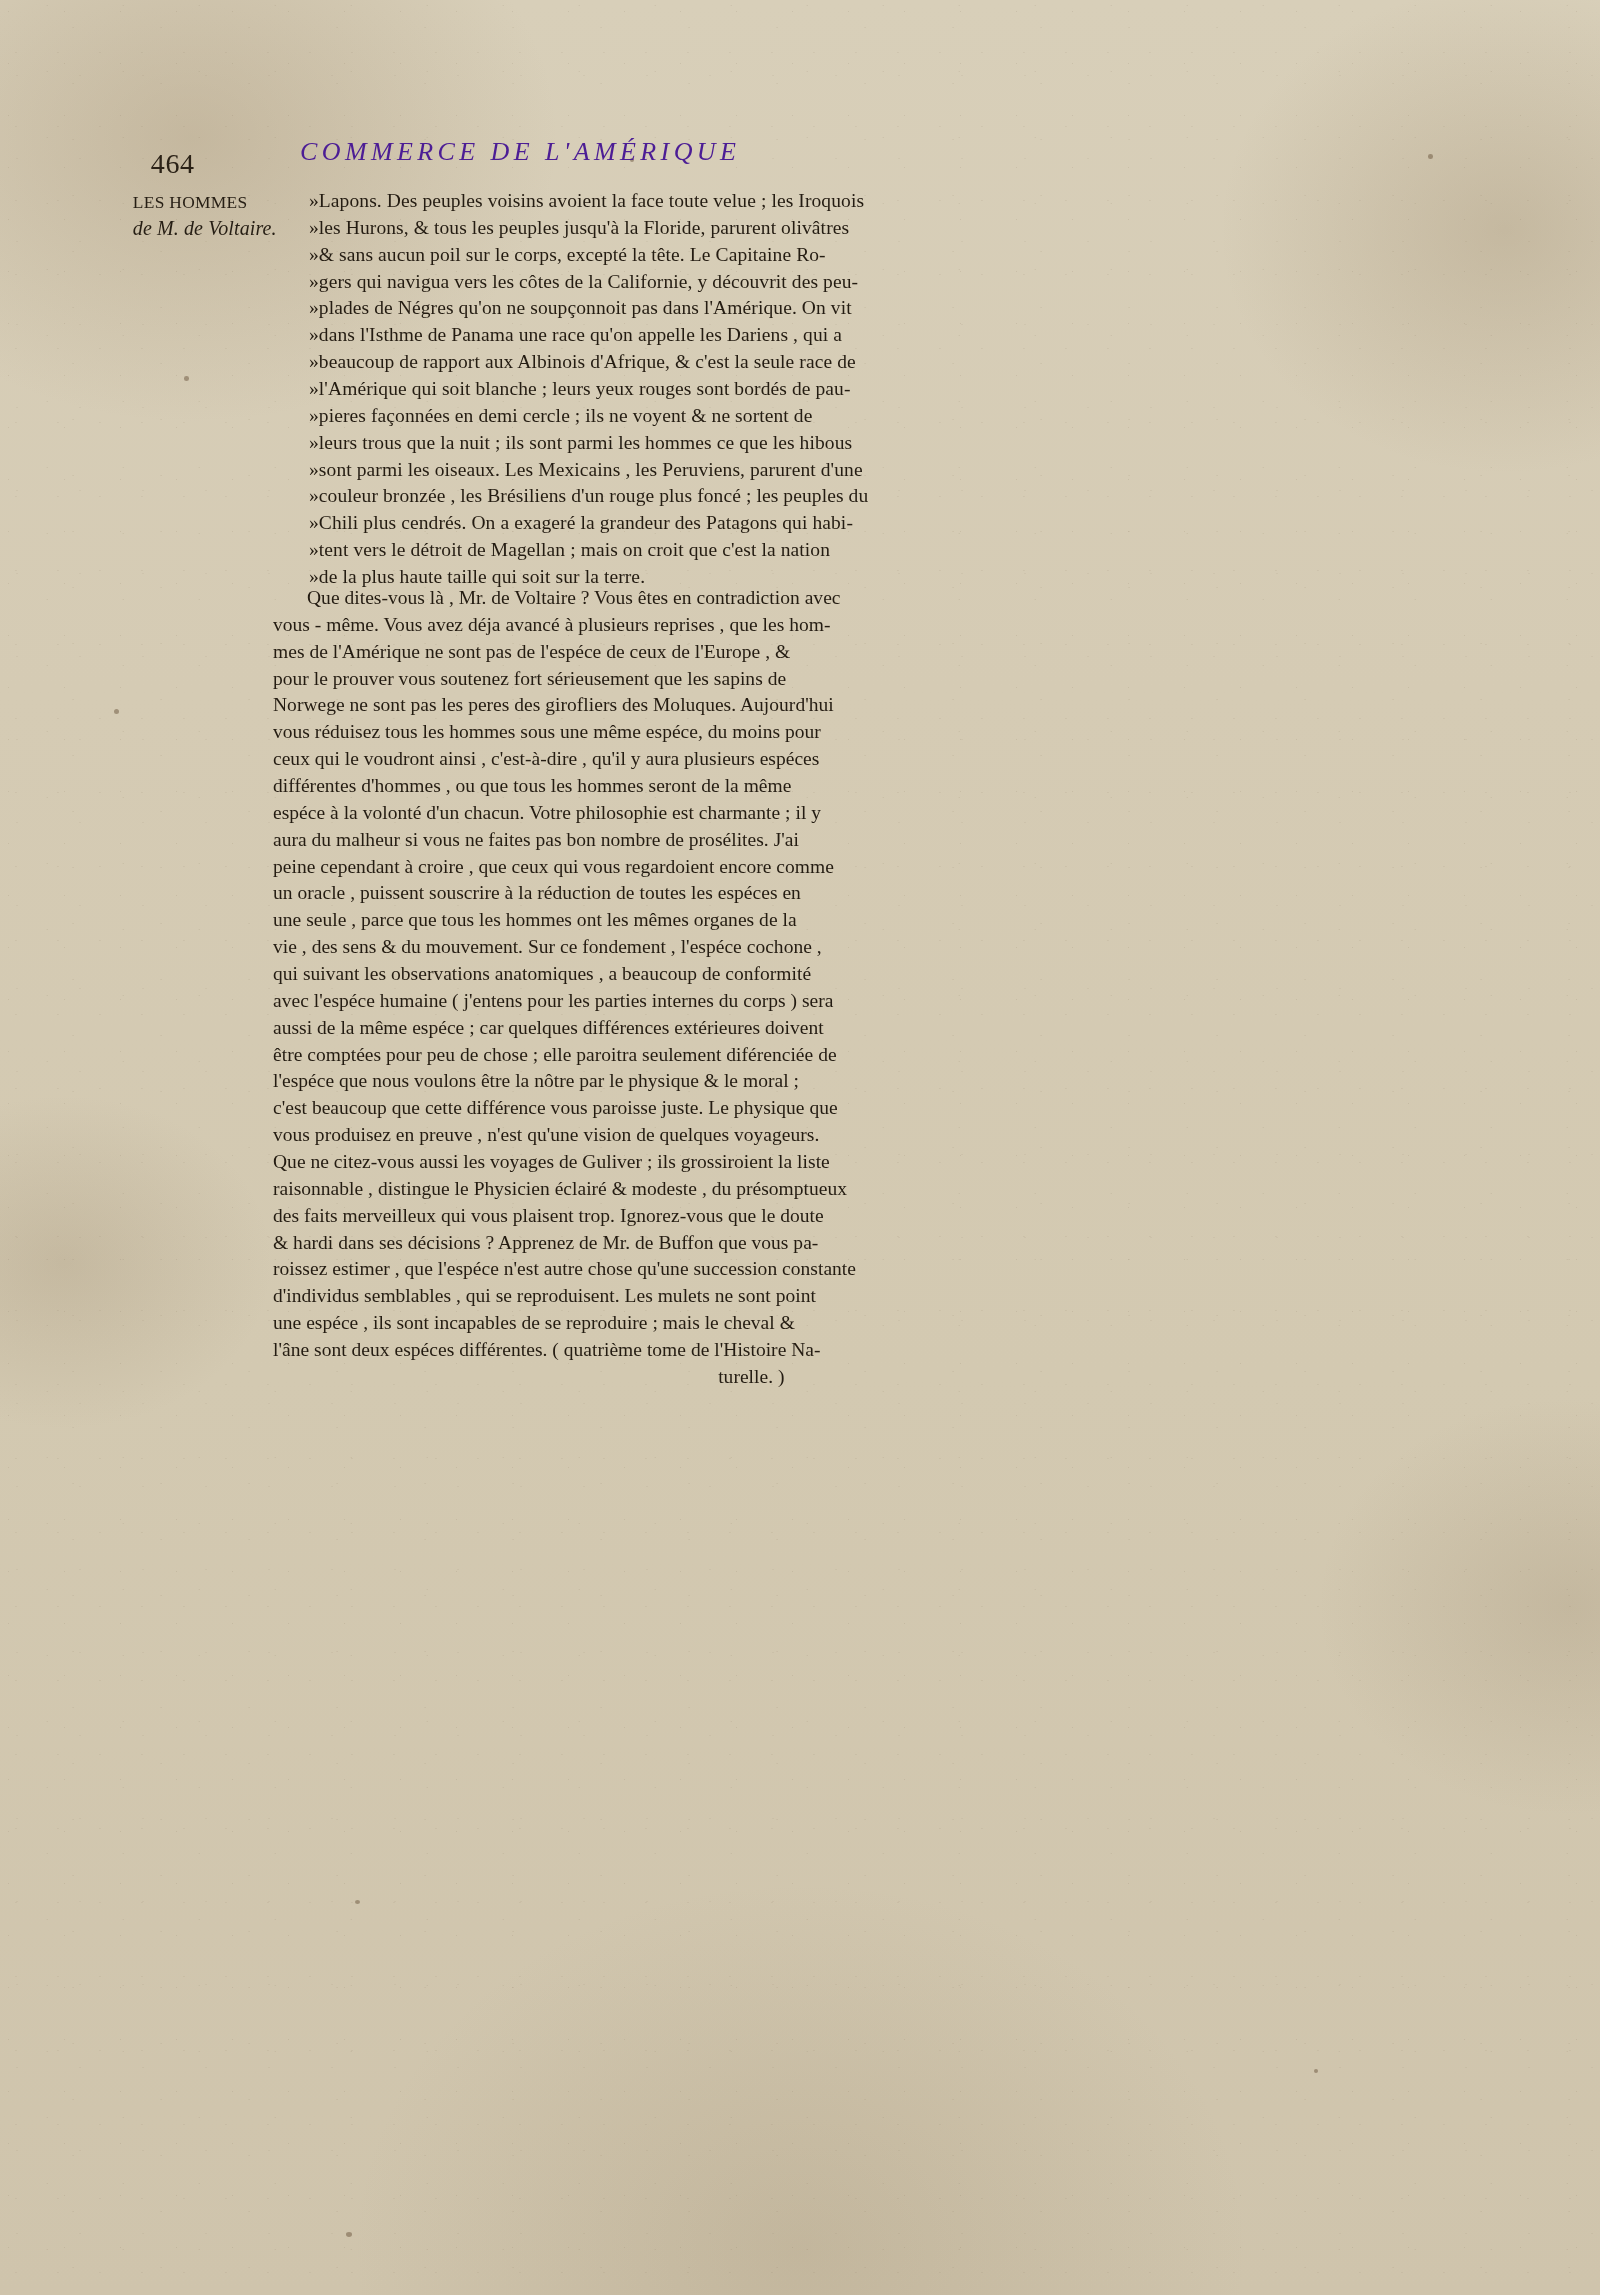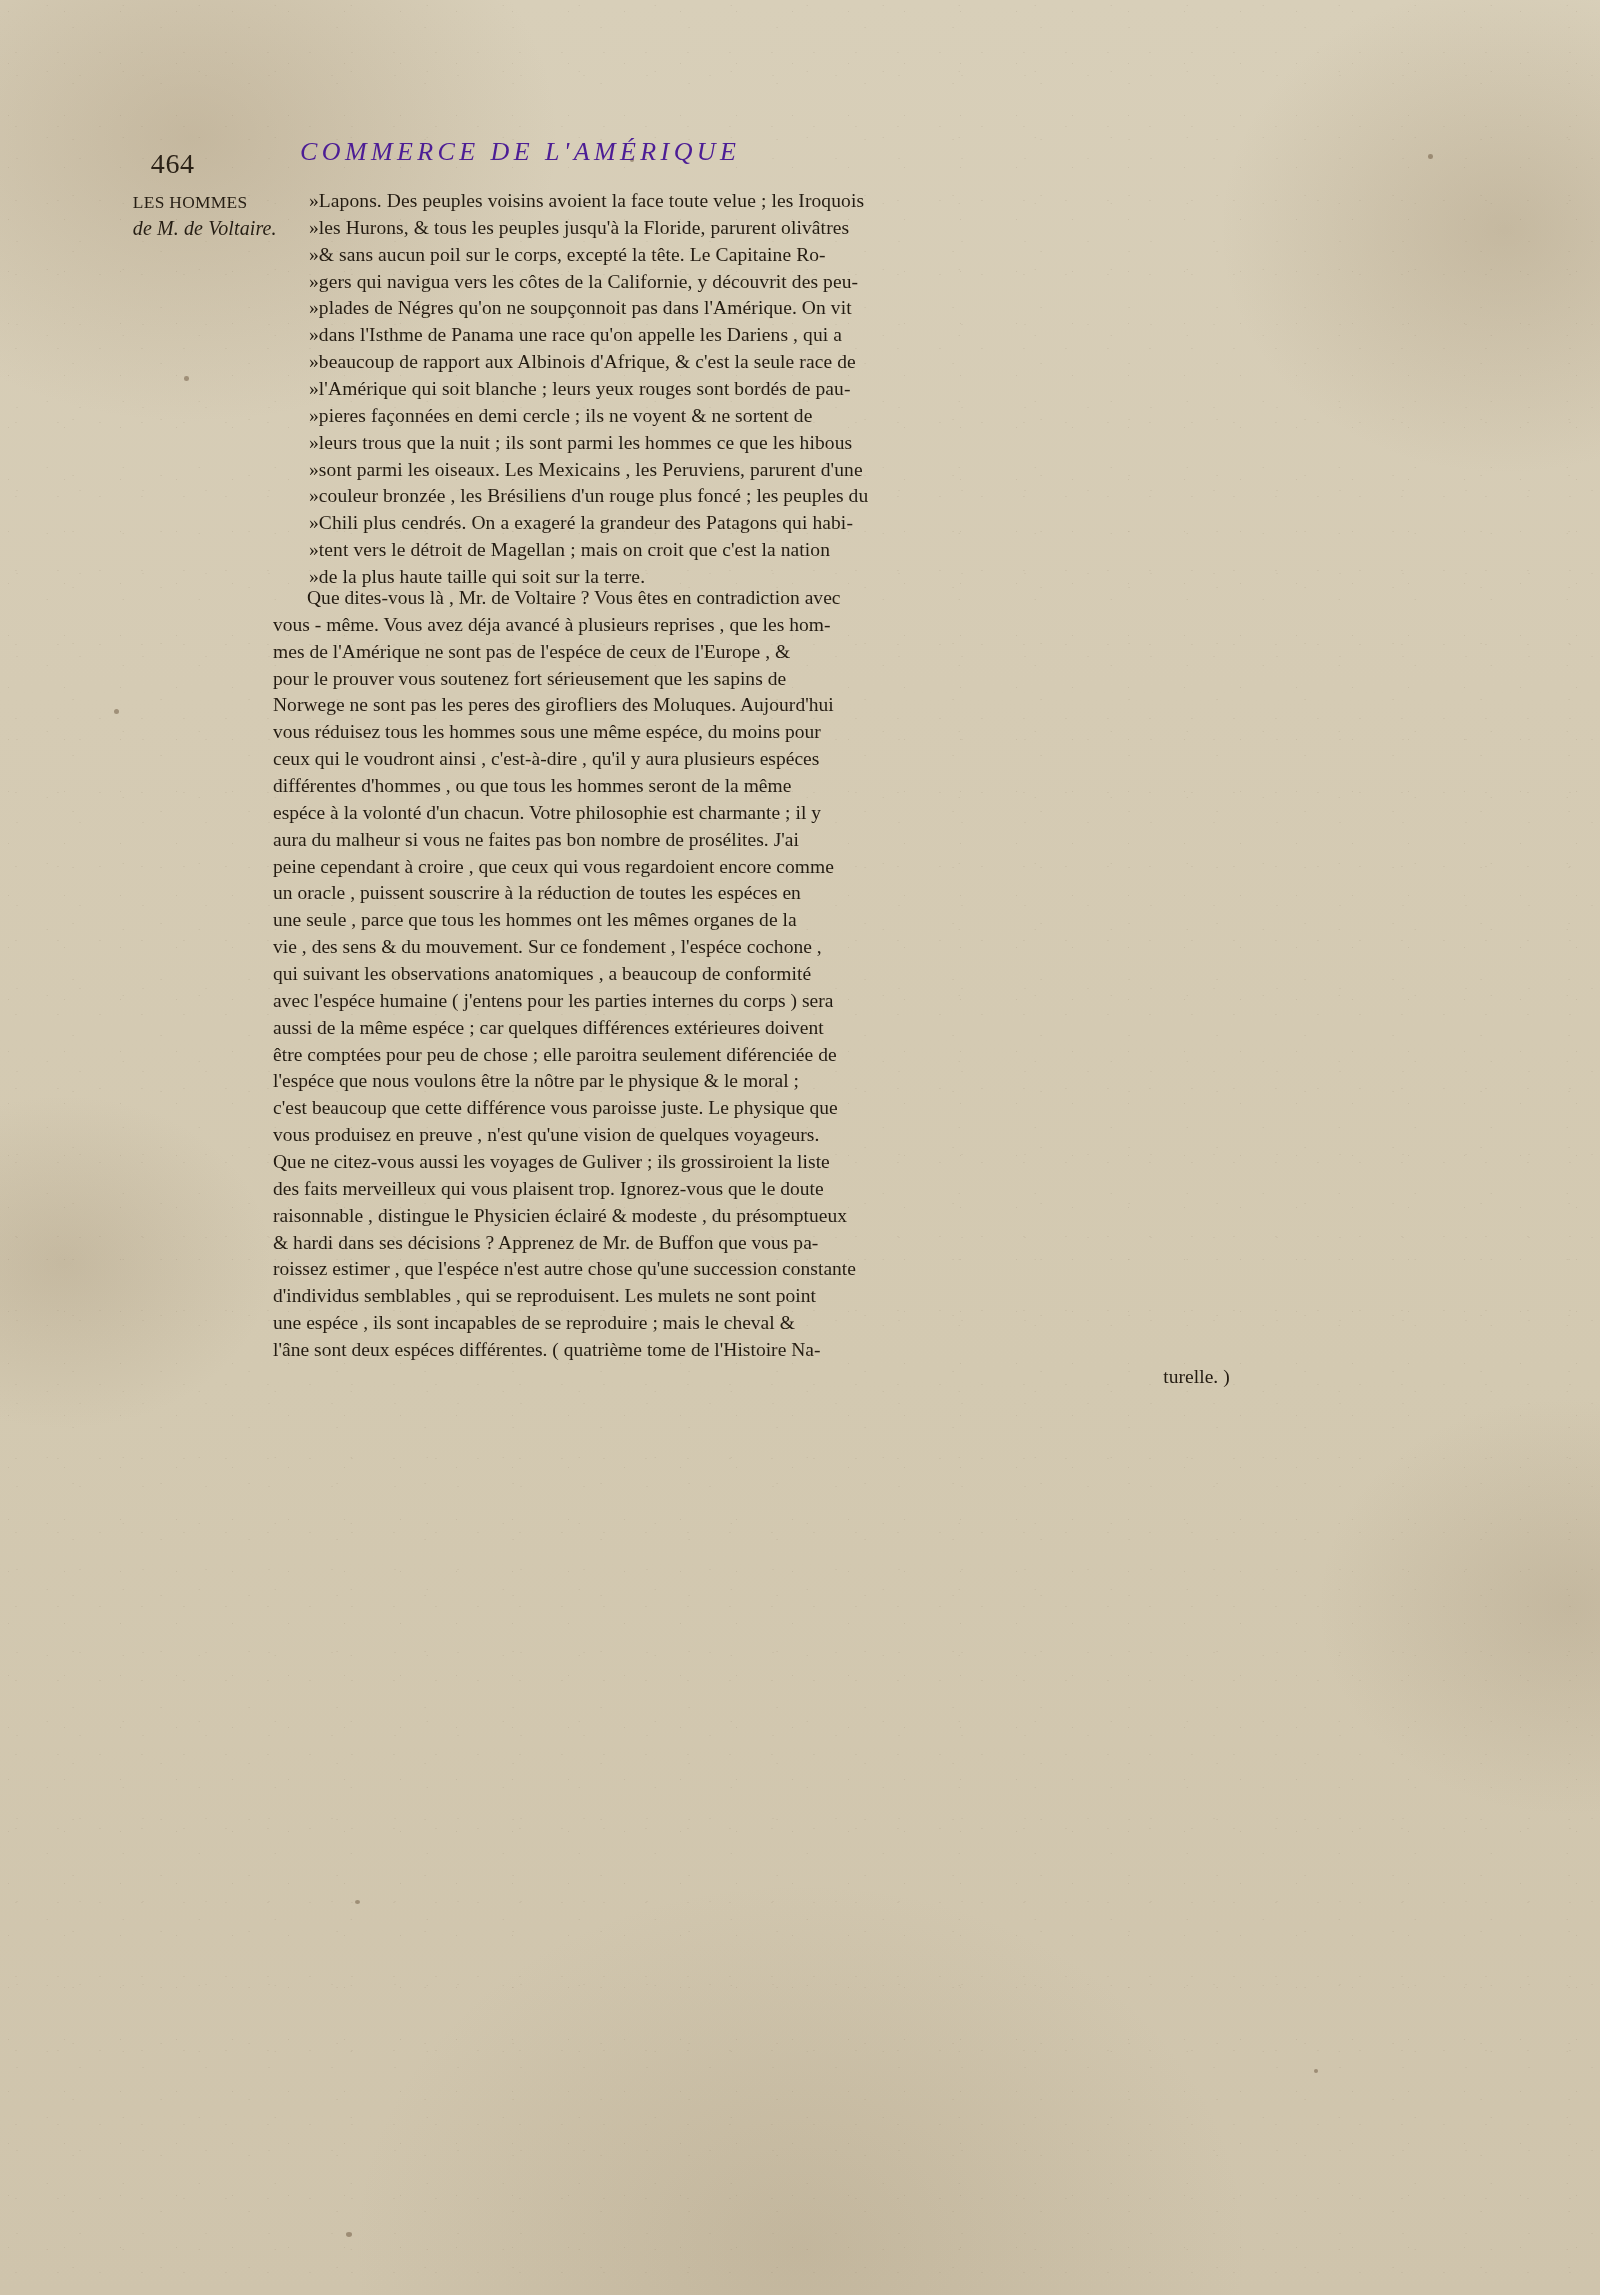--- a/index.html
+++ b/index.html
@@ -122,21 +122,21 @@
     left: 135px;
     top: 450px;
     width: 959px;
   }
   #body-block .line {
     display: block;
     white-space: nowrap;
     letter-spacing: 0.03px;
   }
   #body-block .line.indent { padding-left: 34px; }
-  #body-block .line.last { text-align: right; padding-right: 2.3px; }
+  #body-block .line.last { text-align: center; padding-right: 2.3px; }
 
   .tight { letter-spacing: -0.1px; }
 </style>
 </head>
 <body>
 
 <div id="page">
   <div id="grain"></div>
   <div class="spot" style="left:630px;top:158px;width:4.1px;height:4.1px;"></div>
   <div class="spot" style="left:114px;top:709px;width:5.2px;height:5.2px;"></div>
@@ -193,22 +193,22 @@
     <span class="line">une seule , parce que tous les hommes ont les mêmes organes de la</span>
     <span class="line">vie , des sens &amp; du mouvement. Sur ce fondement , l'espéce cochone ,</span>
     <span class="line">qui suivant les observations anatomiques , a beaucoup de conformité</span>
     <span class="line tight">avec l'espéce humaine ( j'entens pour les parties internes du corps ) sera</span>
     <span class="line">aussi de la même espéce ; car quelques différences extérieures doivent</span>
     <span class="line">être comptées pour peu de chose ; elle paroitra seulement diférenciée de</span>
     <span class="line">l'espéce que nous voulons être la nôtre par le physique &amp; le moral ;</span>
     <span class="line">c'est beaucoup que cette différence vous paroisse juste. Le physique que</span>
     <span class="line">vous produisez en preuve , n'est qu'une vision de quelques voyageurs.</span>
     <span class="line">Que ne citez-vous aussi les voyages de Guliver ; ils grossiroient la liste</span>
+    <span class="line">raisonnable , distingue le Physicien éclairé &amp; modeste , du présomptueux</span>
     <span class="line">des faits merveilleux qui vous plaisent trop. Ignorez-vous que le doute</span>
-    <span class="line">raisonnable , distingue le Physicien éclairé &amp; modeste , du présomptueux</span>
     <span class="line">&amp; hardi dans ses décisions ? Apprenez de Mr. de Buffon que vous pa-</span>
     <span class="line tight">roissez estimer , que l'espéce n'est autre chose qu'une succession constante</span>
     <span class="line">d'individus semblables , qui se reproduisent. Les mulets ne sont point</span>
     <span class="line">une espéce , ils sont incapables de se reproduire ; mais le cheval &amp;</span>
     <span class="line">l'âne sont deux espéces différentes. ( quatrième tome de l'Histoire Na-</span>
     <span class="line last">turelle. )</span>
   </div>
 
 </div>
 

